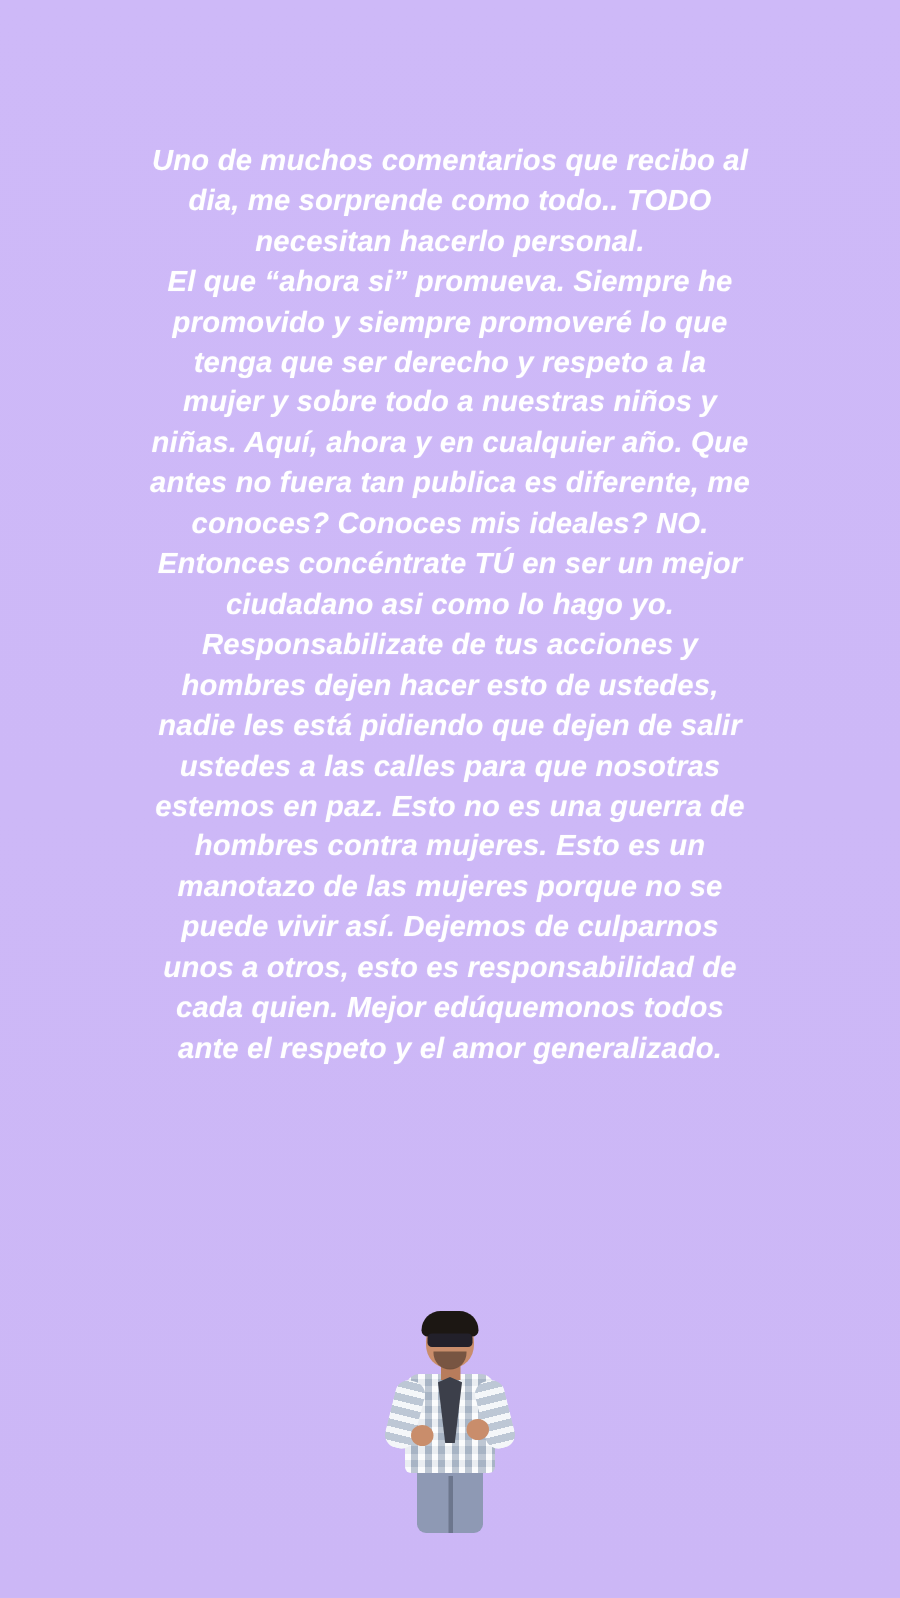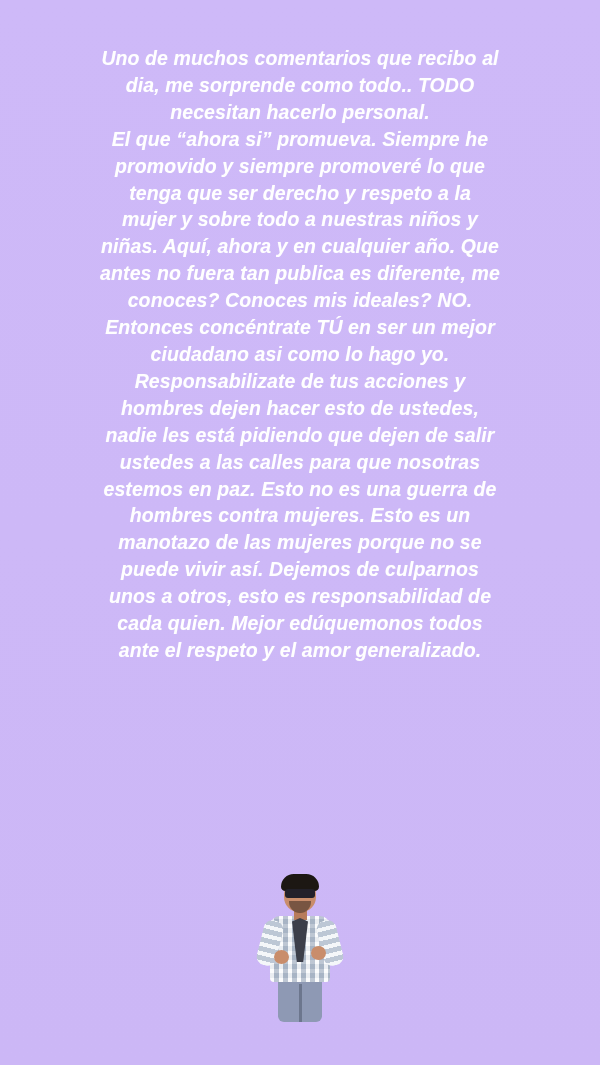--- a/index.html
+++ b/index.html
@@ -17,21 +17,21 @@
   .story {
     position: absolute;
     inset: 0;
     background: linear-gradient(180deg, #ceb9f8 0%, #cdb8f7 50%, #ccb7f6 100%);
     display: flex;
     flex-direction: column;
     align-items: center;
   }
   .story-text {
     width: 400px;
-    margin-top: 45px;
+    margin-top: 94px;
     text-align: center;
     color: #ffffff;
     font-style: italic;
     font-weight: bold;
     font-size: 19.5px;
     line-height: 1.38;
     letter-spacing: 0.1px;
     white-space: pre-line;
     text-shadow: 0 0 1px rgba(255,255,255,0.35);
   }

